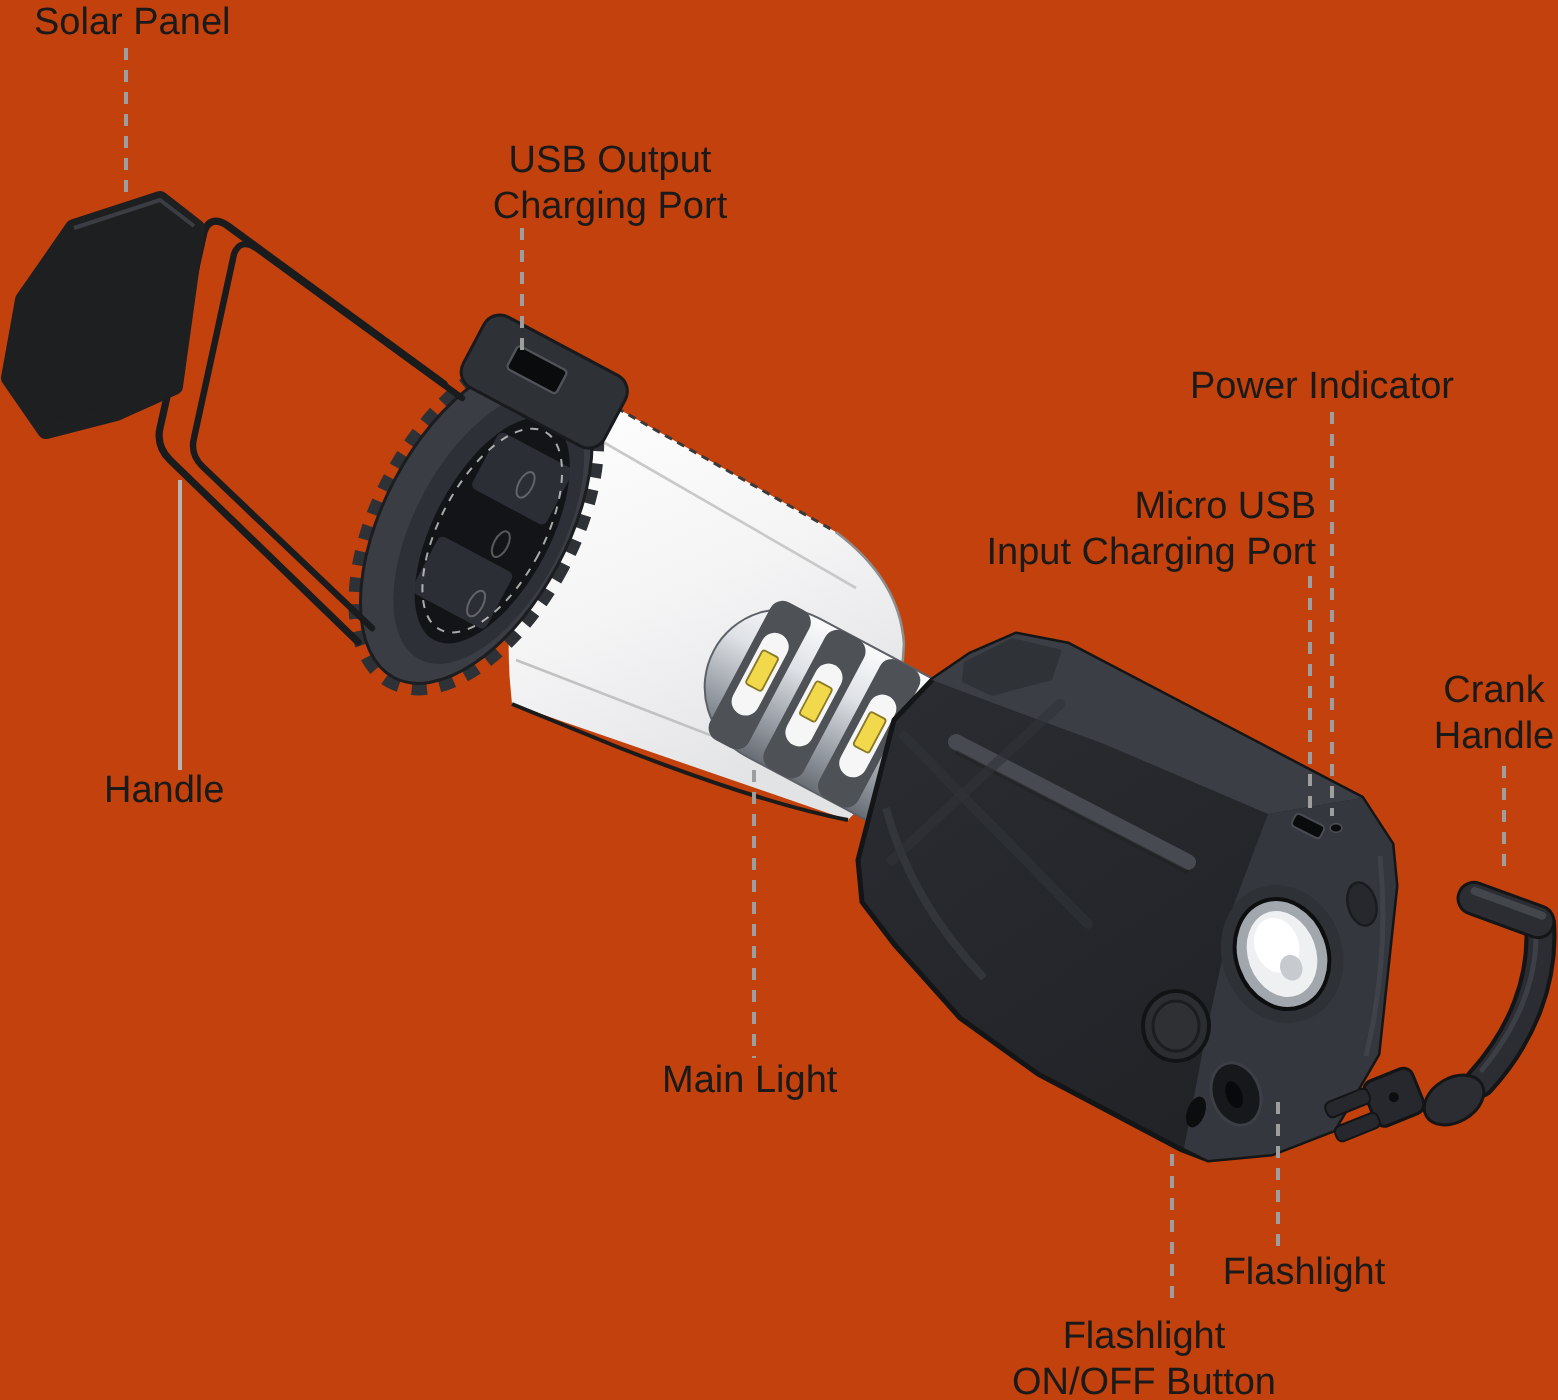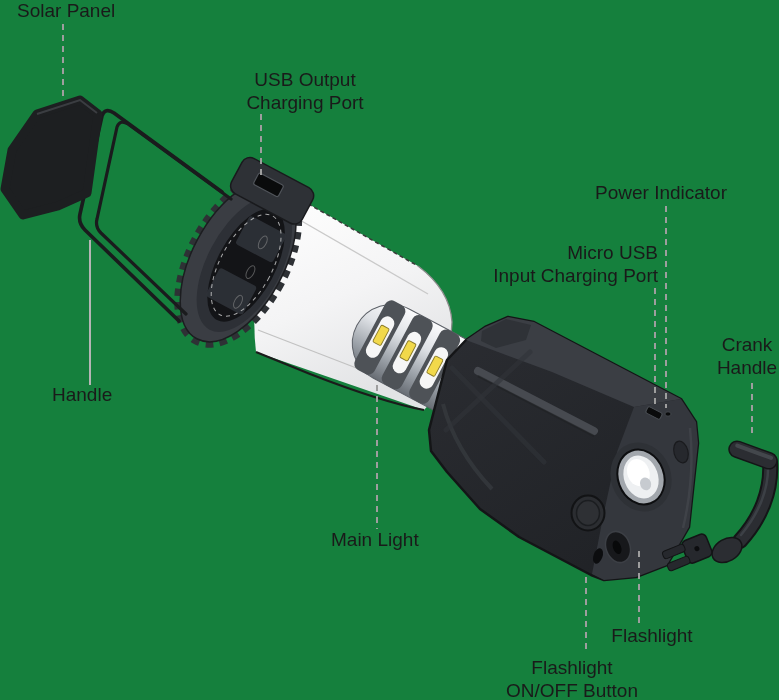--- a/index.html
+++ b/index.html
@@ -1,21 +1,21 @@
 <!DOCTYPE html>
 <html><head>
 <meta charset="utf-8">
 <style>
   html, body {
     margin: 0; padding: 0; background: #ffffff;
   }
   .stage {
     position: relative;
     width: 779px; height: 700px;
-    background: #15803d;
+    background: #c2410c;
     overflow: hidden;
     font-family: "Liberation Sans", sans-serif;
   }
   svg { display: block; }
   .label {
     font-family: "Liberation Sans", sans-serif;
     font-size: 19px;
     fill: #1a1a1a;
   }
   .leader-dashed {

